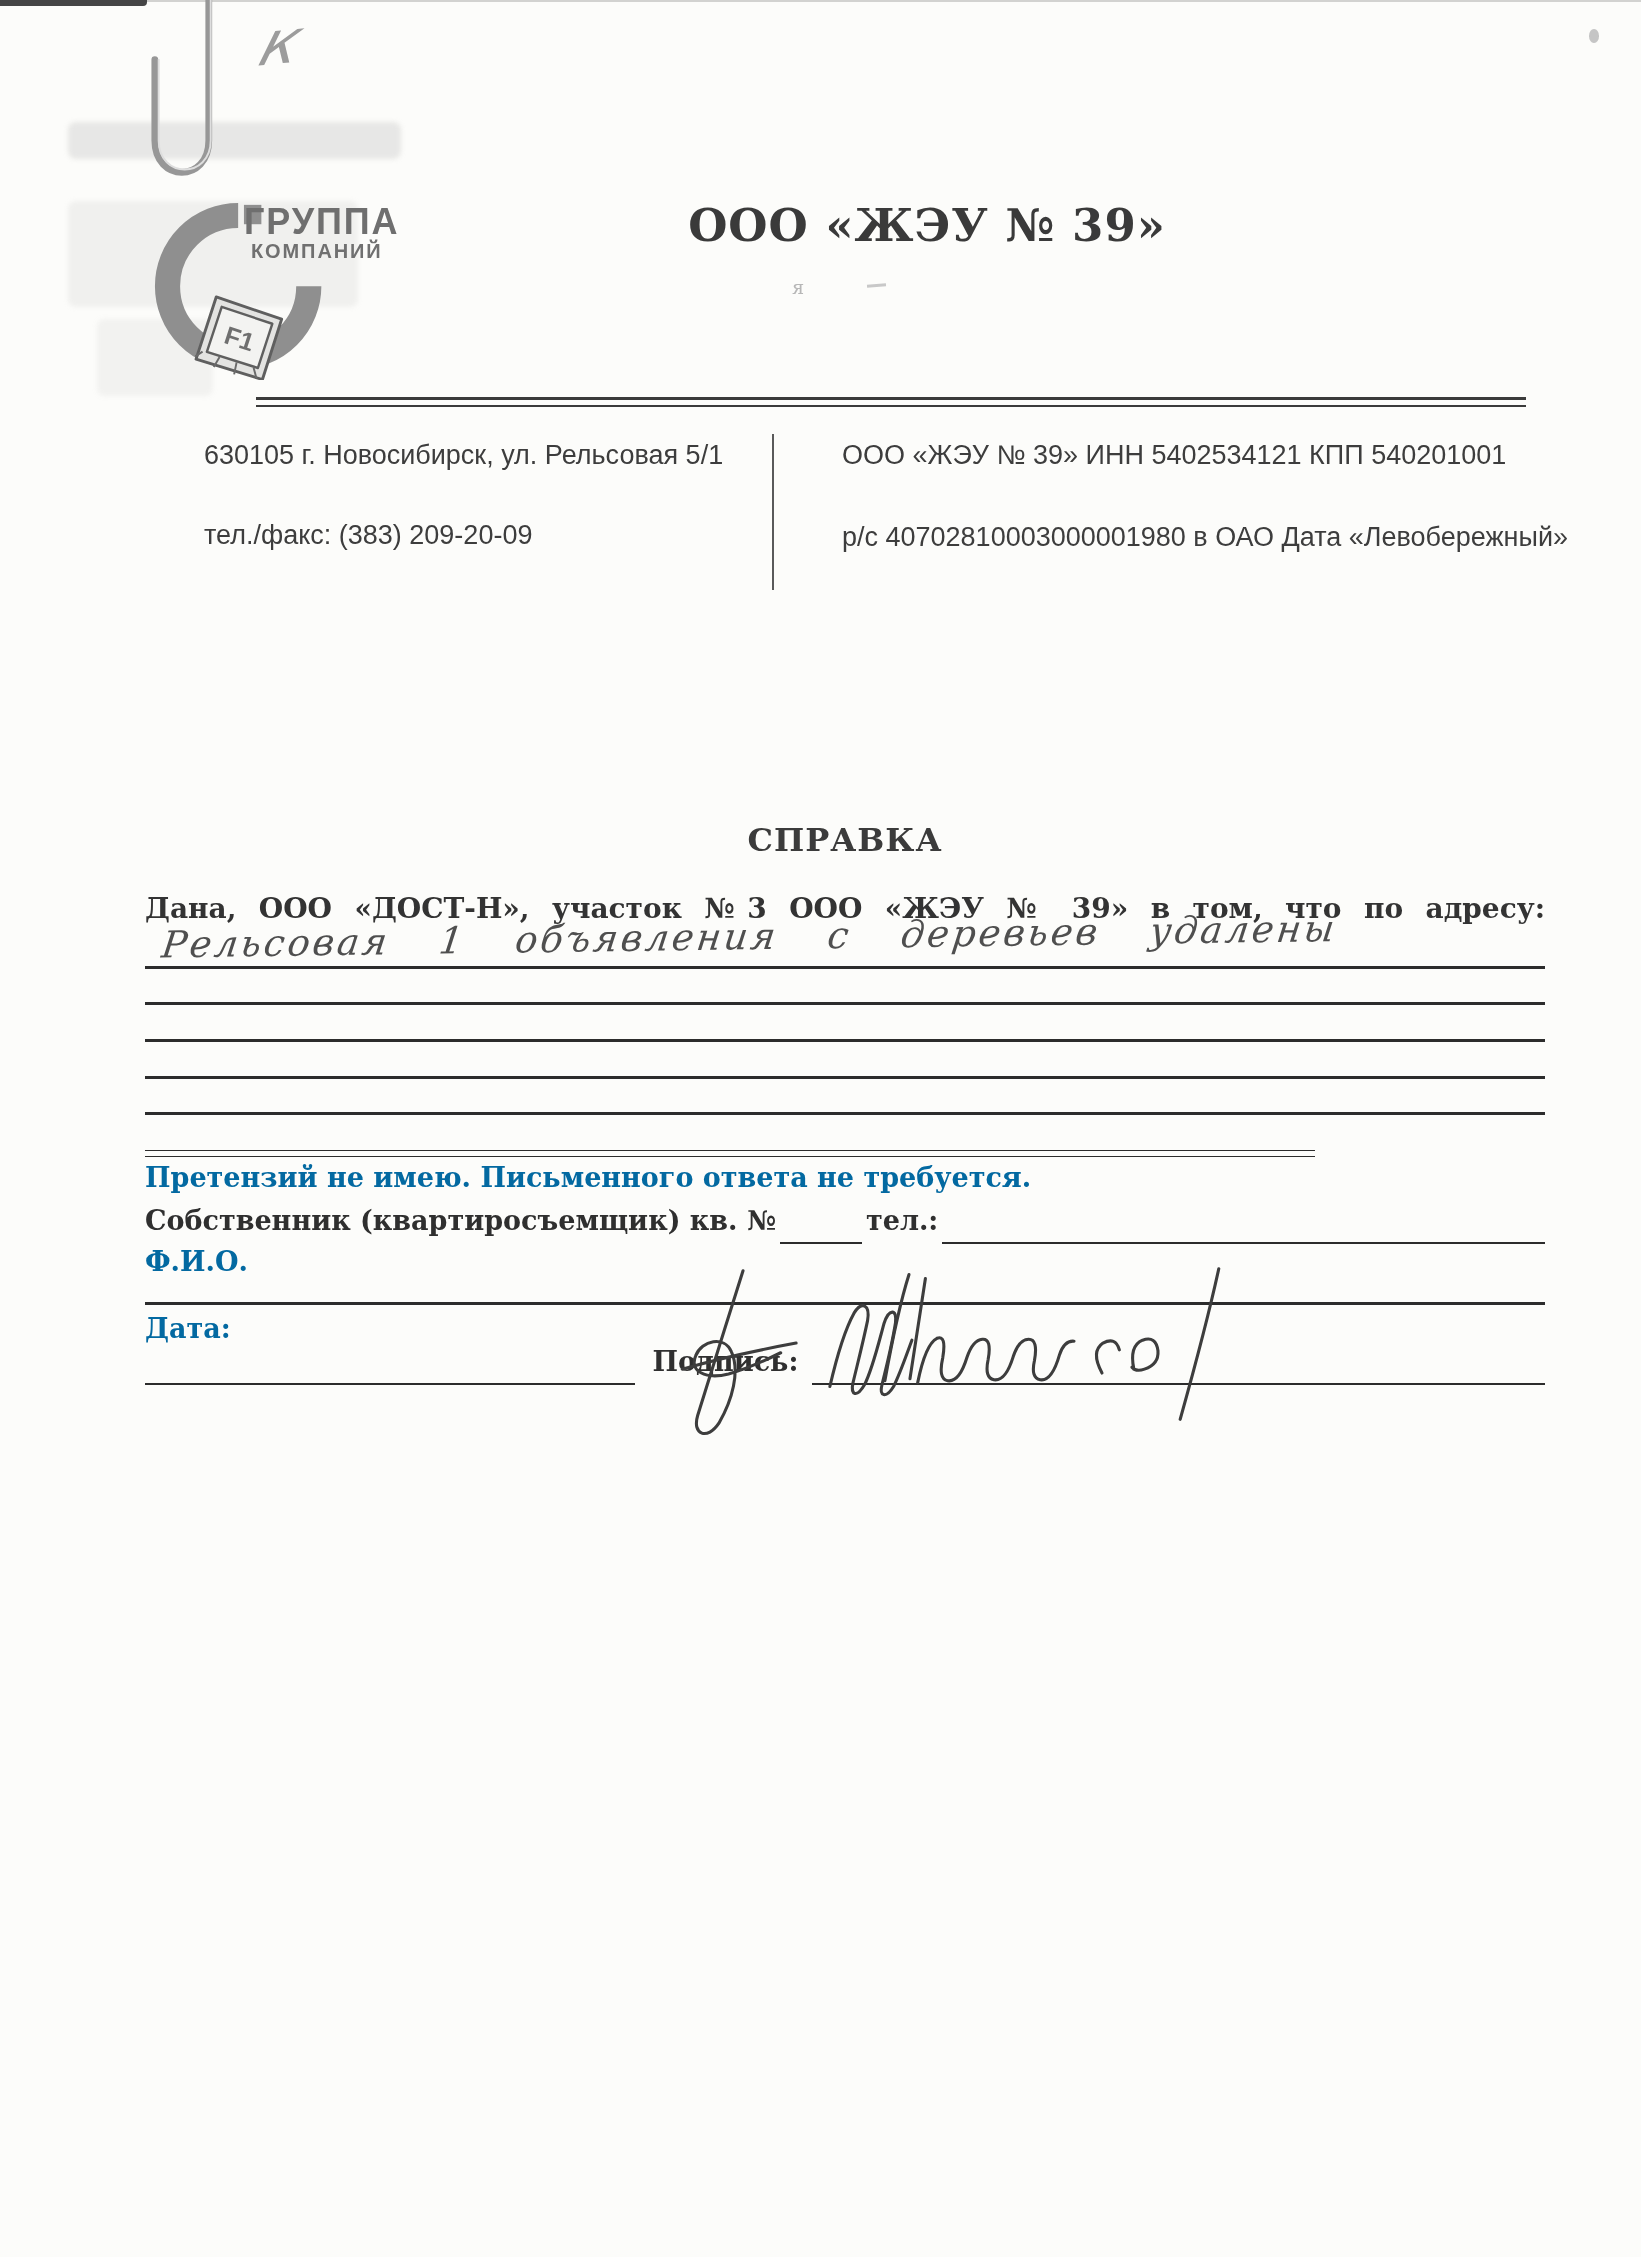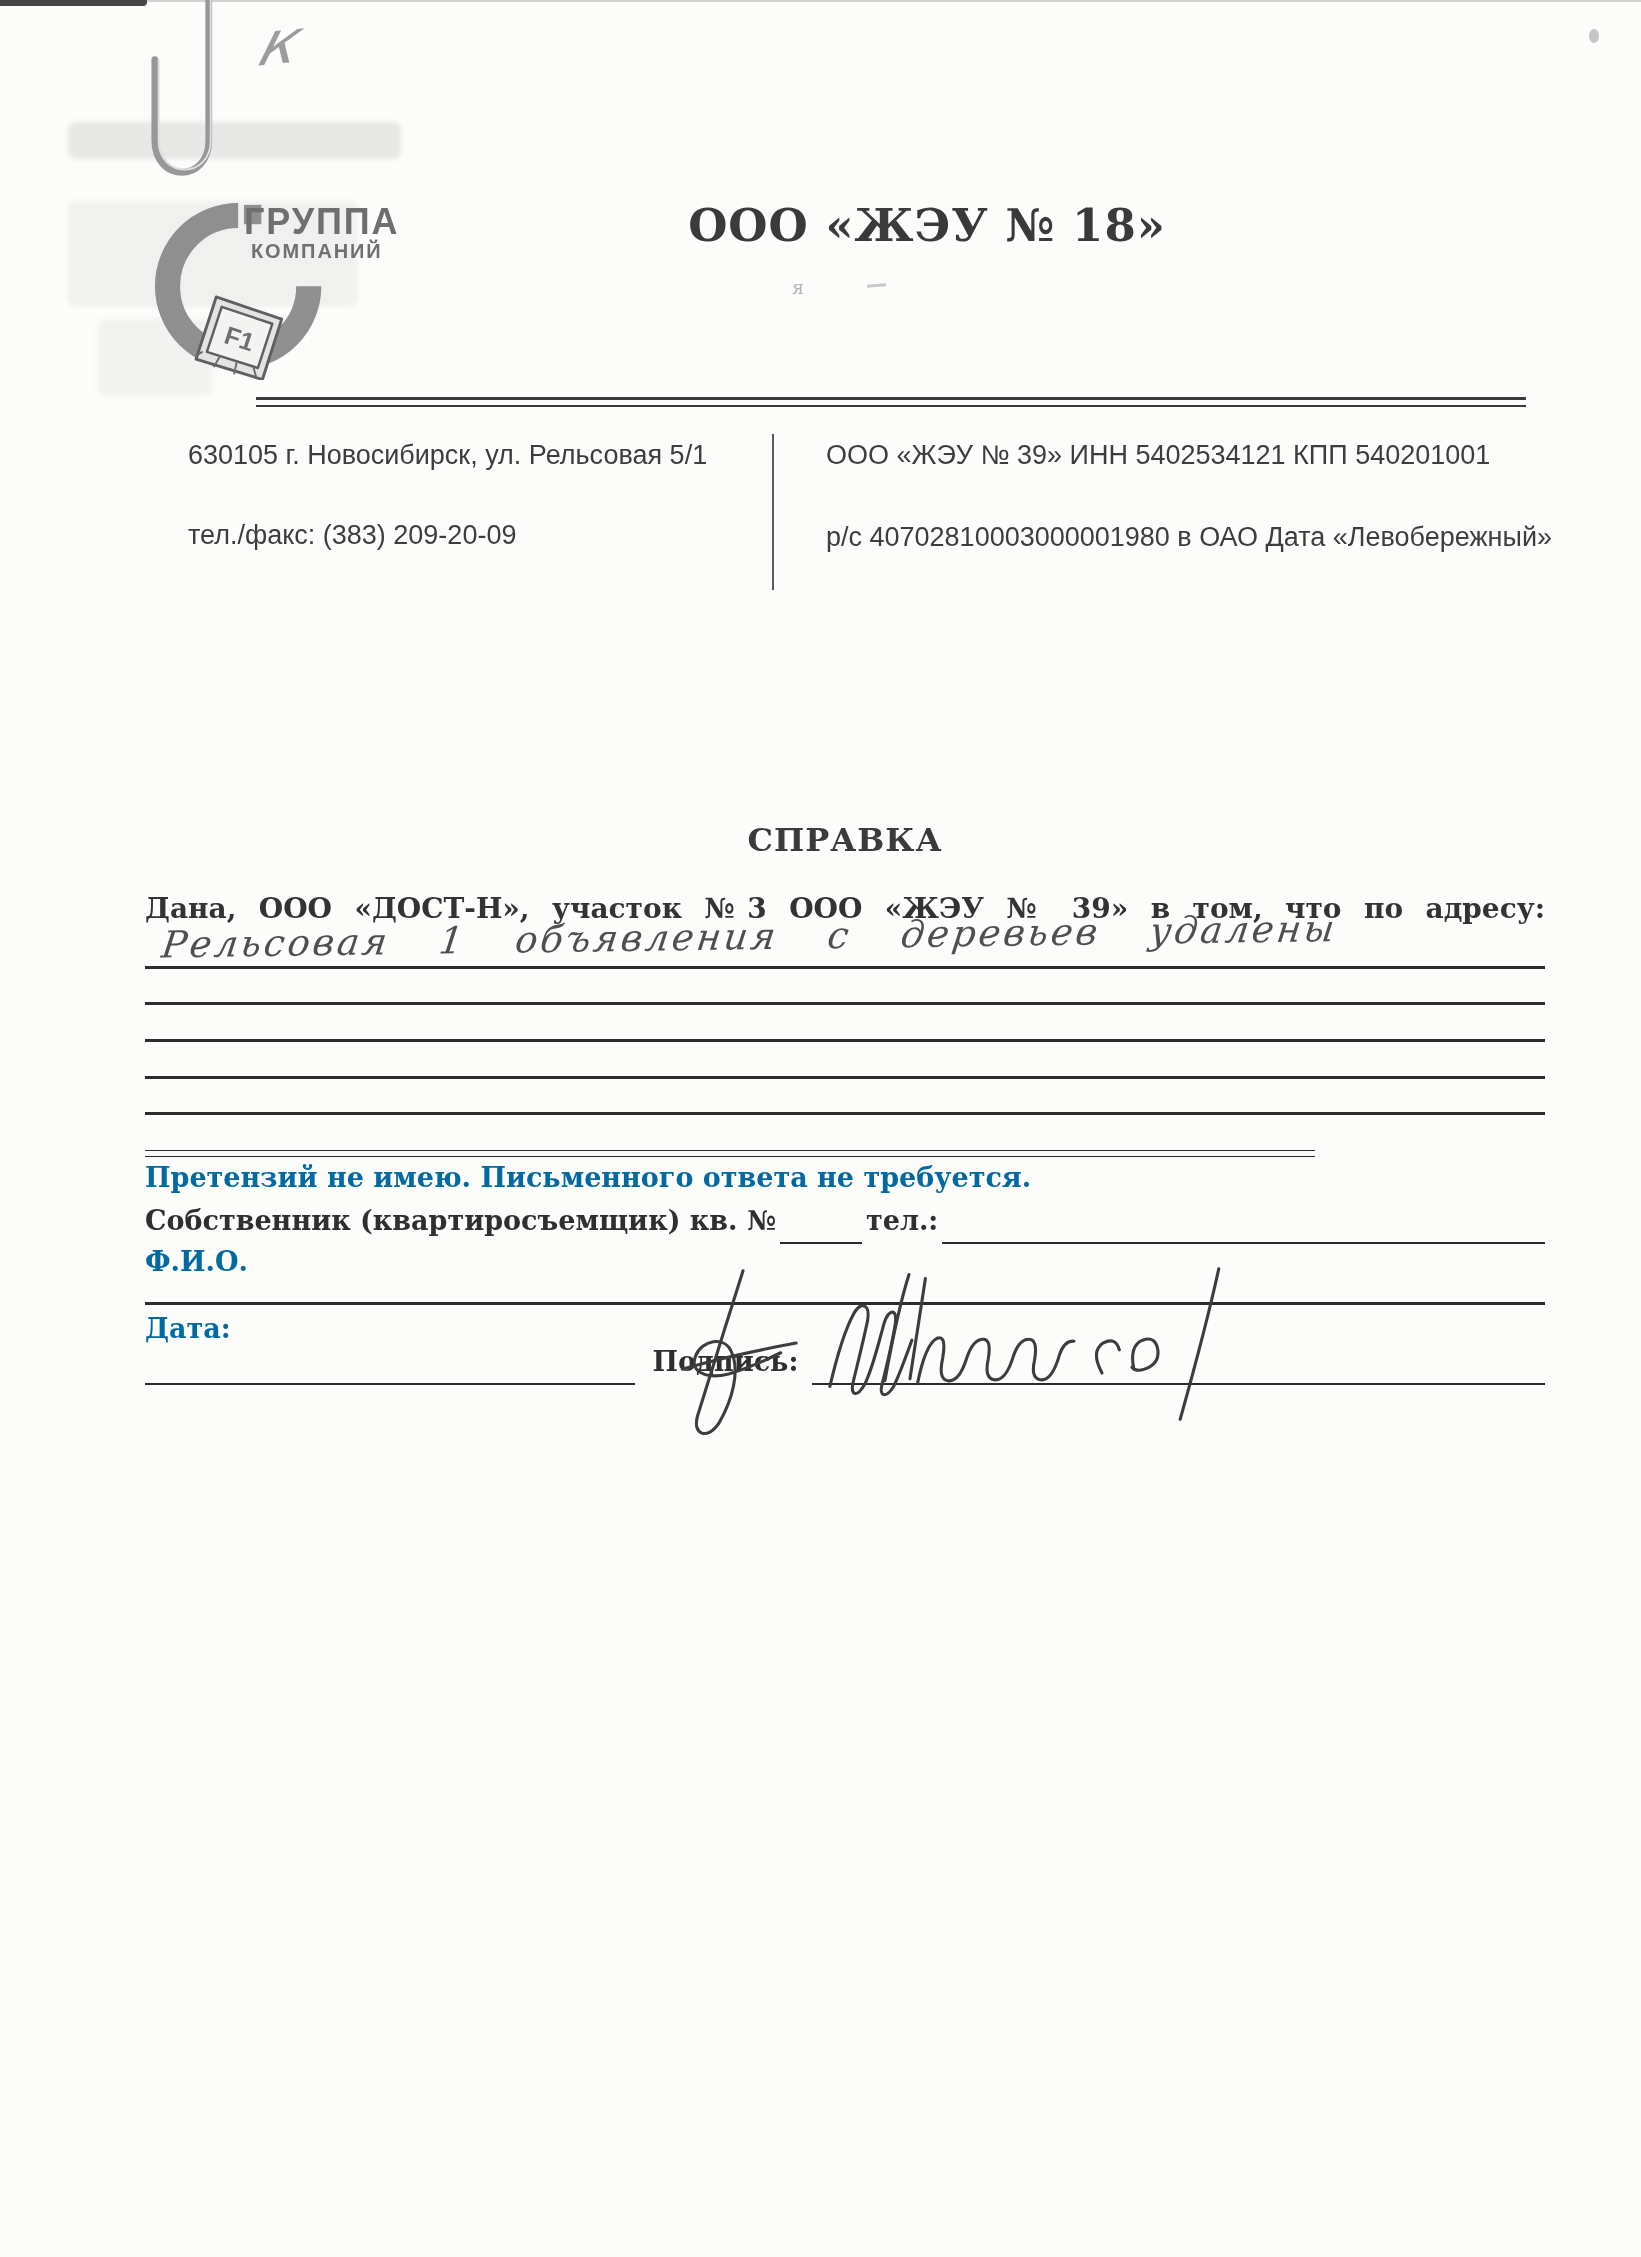--- a/index.html
+++ b/index.html
@@ -49,21 +49,21 @@
     text-align:center;
     font-weight:bold;font-size:45px;letter-spacing:1px;color:#3a3a3a;
   }
   .double-rule{
     left:256px;top:397px;width:1270px;height:4.8px;
     border-top:3.9px solid #3b3b3b;border-bottom:2.9px solid #3b3b3b;
   }
   .vdivider{left:772px;top:434px;width:1.9px;height:156px;background:#5a5a5a;}
   .info{
     font-family:"Liberation Sans", sans-serif;
-    font-size:27px;color:#3d3d3d;white-space:nowrap;
+    font-size:27px;color:#3d3d3d;white-space:nowrap;margin-left:16px;
   }
   .info-l1{left:188px;top:440px;}
   .info-l2{left:188px;top:520px;}
   .info-r1{left:826px;top:440px;}
   .info-r2{left:826px;top:522px;}
 
   
   .heading{
     left:145px;top:821px;width:1400px;
     text-align:center;font-weight:bold;font-size:32px;letter-spacing:1px;color:#3b3b3b;
@@ -135,21 +135,21 @@
     <g transform="translate(88,140) rotate(30)">
       <polygon points="-40,-24 30,-38 44,26 -26,42" fill="#e3e3e1" stroke="#5f5f5f" stroke-width="3" stroke-linejoin="round"></polygon>
       <polygon points="-30,-18 24,-29 34,18 -20,30" fill="#f3f3f1" stroke="#5f5f5f" stroke-width="2.5" stroke-linejoin="round"></polygon>
       <path d="M-24,32 L-28,40 M-6,28 L-6,40 M12,24 L16,36 M30,20 L38,28" fill="none" stroke="#6a6a6a" stroke-width="2"></path>
       <text x="2" y="4" font-family="Liberation Sans, sans-serif" font-size="26" font-weight="bold" fill="#6f6f6f" text-anchor="middle" dominant-baseline="middle" transform="rotate(-12)">F1</text>
     </g>
   </svg>
   <div class="abs logo-text1">ГРУППА</div>
   <div class="abs logo-text2">КОМПАНИЙ</div>
 
-  <div class="abs doc-title">ООО «ЖЭУ № 18»</div>
+  <div class="abs doc-title">ООО «ЖЭУ № 39»</div>
   <div class="abs double-rule"></div>
   <div class="abs vdivider"></div>
   <div class="abs info info-l1">630105 г. Новосибирск, ул. Рельсовая 5/1</div>
   <div class="abs info info-l2">тел./факс: (383) 209-20-09</div>
   <div class="abs info info-r1">ООО «ЖЭУ № 39» ИНН 5402534121 КПП 540201001</div>
   <div class="abs info info-r2">р/с 40702810003000001980 в ОАО Дата «Левобережный»</div>
 
   <div class="abs heading">СПРАВКА</div>
   <div class="abs intro">Дана, ООО «ДОСТ-Н», участок №3 ООО «ЖЭУ № 39» в том, что по адресу:</div>
   <div class="abs handwriting">Рельсовая 1 объявления с деревьев удалены</div>

